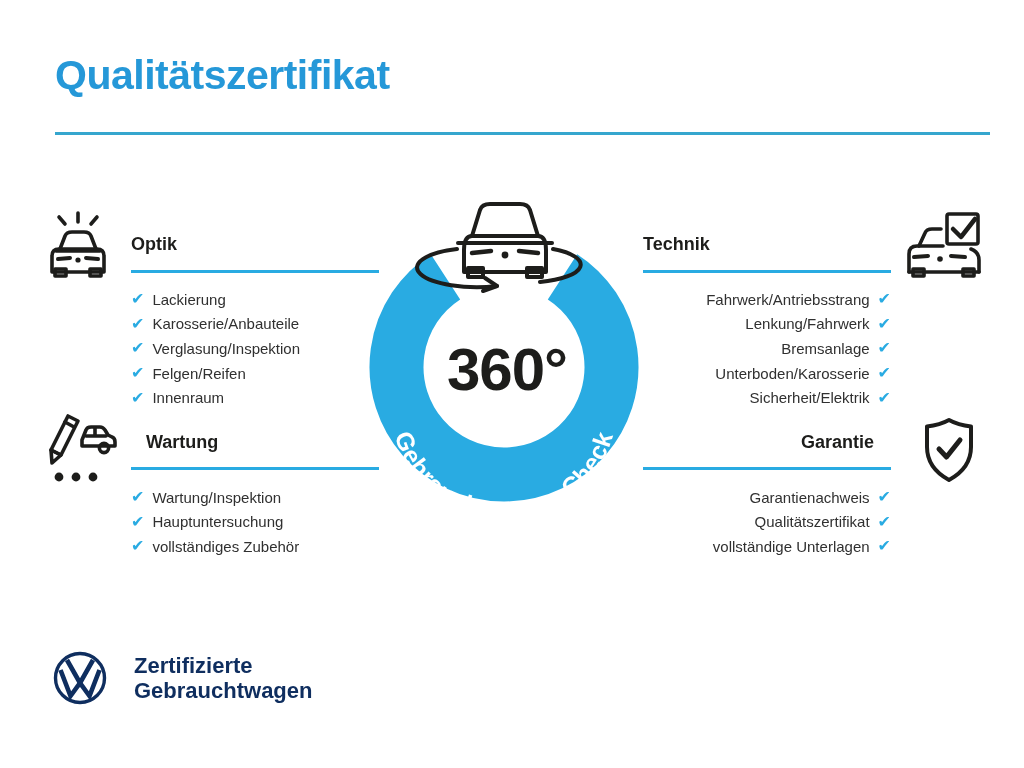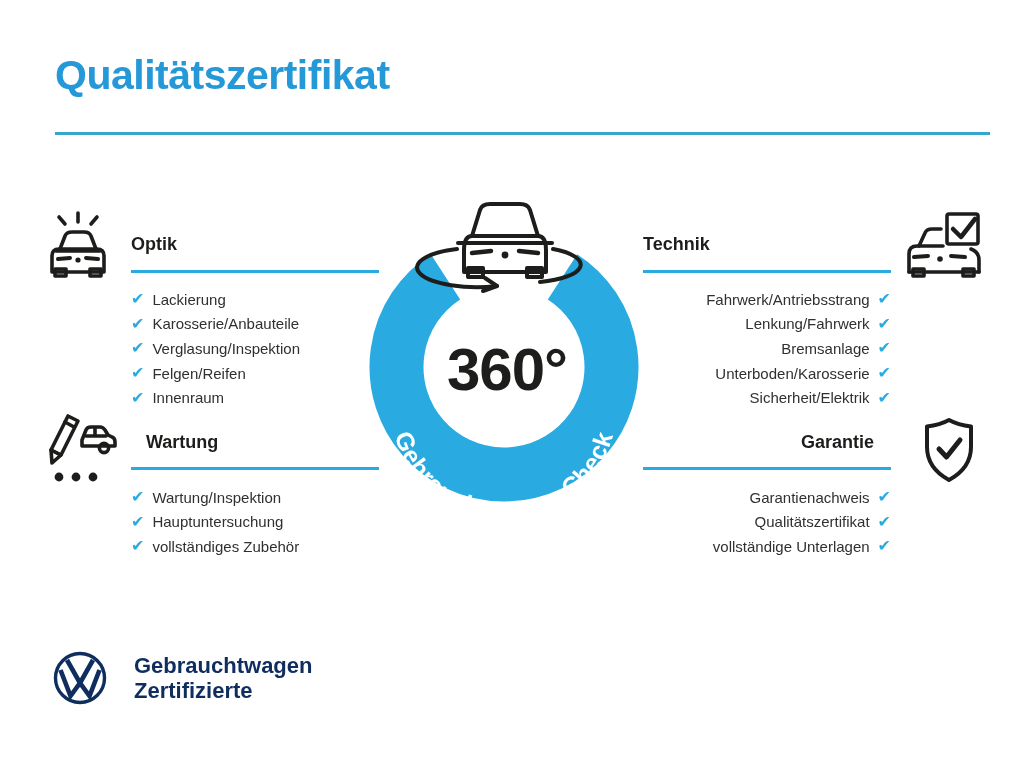--- a/index.html
+++ b/index.html
@@ -229,18 +229,18 @@
     <span class="vw-logo">
       <svg width="56" height="56" viewBox="0 0 56 56">
         <g stroke="currentColor" fill="none" stroke-linecap="butt" stroke-linejoin="miter">
           <circle cx="28" cy="28" r="24.5" stroke-width="3.4"></circle>
           <path d="M 15 10 L 28 33 L 41 10" stroke-width="4.6"></path>
           <path d="M 8.5 20 L 18.5 46 L 28 33 L 37.5 46 L 47.5 20" stroke-width="4.6"></path>
         </g>
       </svg>
     </span>
     <div class="brand-text">
+      <div>Zertifizierte</div>
       <div>Gebrauchtwagen</div>
-      <div>Zertifizierte</div>
     </div>
   </div>
 
 </div>
 
 </body></html>

